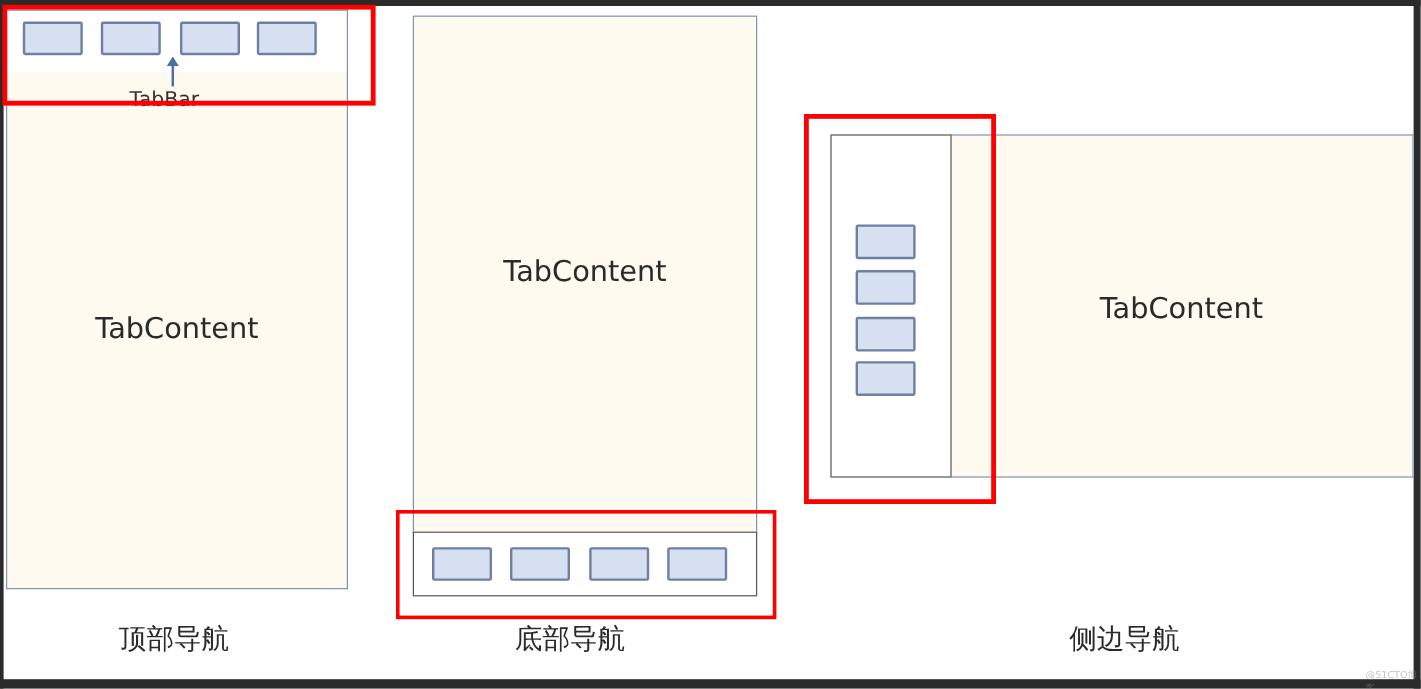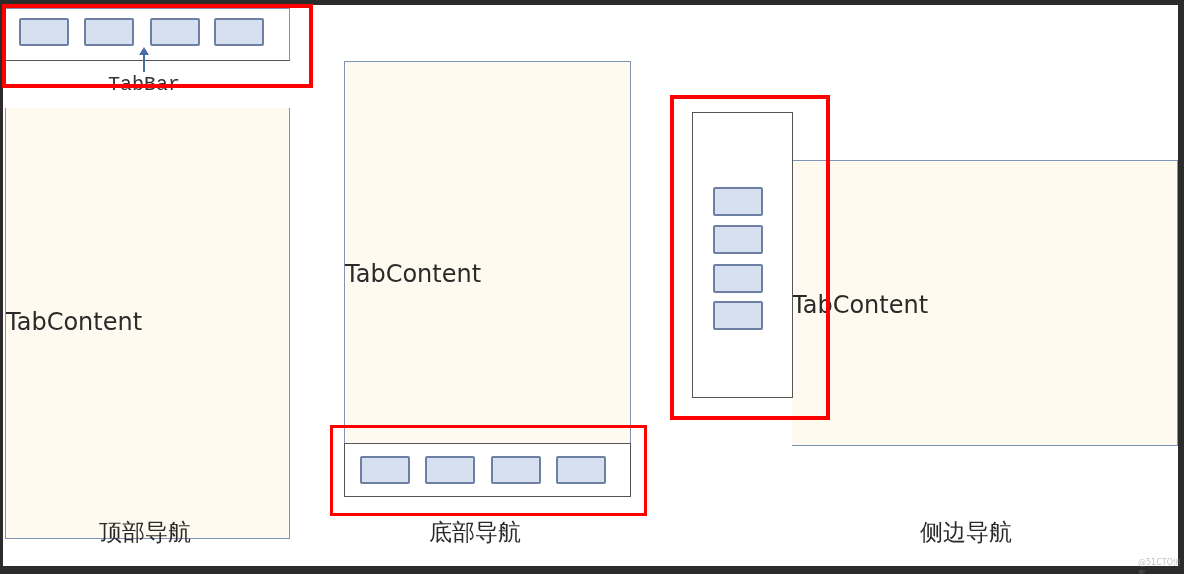--- a/index.html
+++ b/index.html
@@ -10,40 +10,40 @@
   }
   .frame-top { position: absolute; left: 0; top: 0; width: 1184px; height: 5px; background: #2b2b2b; }
   .frame-bottom { position: absolute; left: 0; top: 566px; width: 1184px; height: 8px; background: #2b2b2b; }
   .frame-right { position: absolute; left: 1178px; top: 0; width: 6px; height: 574px; background: #2b2b2b; }
   .frame-left { position: absolute; left: 0; top: 0; width: 3px; height: 574px; background: #2b2b2b; }
 
   .abs { position: absolute; box-sizing: border-box; }
   .content {
     background: #fefaef;
     border: 1.5px solid #7f93b8;
-    display: flex; align-items: center; 
-    font-size: 24px; color: #2a2a2a; margin-top: 48px;
+    display: flex; align-items: center; justify-content: center;
+    font-size: 24px; color: #2a2a2a;
   }
   .bar { background: #ffffff; border: 1.5px solid #555; }
   .tab {
     position: absolute; box-sizing: border-box;
     width: 50px; height: 28px;
     background: #d7e0f0; border: 2px solid #6d7fa3; border-radius: 2px;
   }
   .highlight { border: 4px solid #ff0000; background: transparent; }
   .caption {
     font-size: 23px; color: #2a2a2a; text-align: center; font-family: Liberation Serif, serif;
   }
   .arrow-line { position: absolute; width: 2px; background: #4a6fa5; }
   .arrow-head {
     position: absolute; width: 0; height: 0;
     border-left: 5px solid transparent; border-right: 5px solid transparent;
     border-bottom: 8px solid #4a6fa5;
   }
-  .tabbar-label { font-size: 20px; color: #333; font-family: Liberation Mono, monospace; }
+  .tabbar-label { font-size: 17px; color: #333; }
   .watermark { font-size: 8px; color: #888; opacity: 0.5; }
 </style>
 </head>
 <body>
 
 <div class="frame-top"></div>
 <div class="frame-left"></div>
 <div class="frame-right"></div>
 <div class="frame-bottom"></div>
 
@@ -88,16 +88,16 @@
     <span style="margin-top:4px;">TabContent</span>
   </div>
   <div class="abs bar" style="left:692px; top:112px; width:101px; height:286px;"></div>
   <div class="tab" style="left:713px; top:187px; height:29px;"></div>
   <div class="tab" style="left:713px; top:225px; height:29px;"></div>
   <div class="tab" style="left:713px; top:264px; height:29px;"></div>
   <div class="tab" style="left:713px; top:301px; height:29px;"></div>
 
   <div class="abs highlight" style="left:670px; top:95px; width:160px; height:325px;"></div>
 
-  <div class="abs caption" style="left:862px; top:517px; width:150px;text-align:right;">侧边导航</div>
+  <div class="abs caption" style="left:862px; top:517px; width:150px;">侧边导航</div>
 </div>
 
 <div class="abs watermark" style="left:1138px; top:557px;">@51CTO博客</div>
 
 </body></html>

